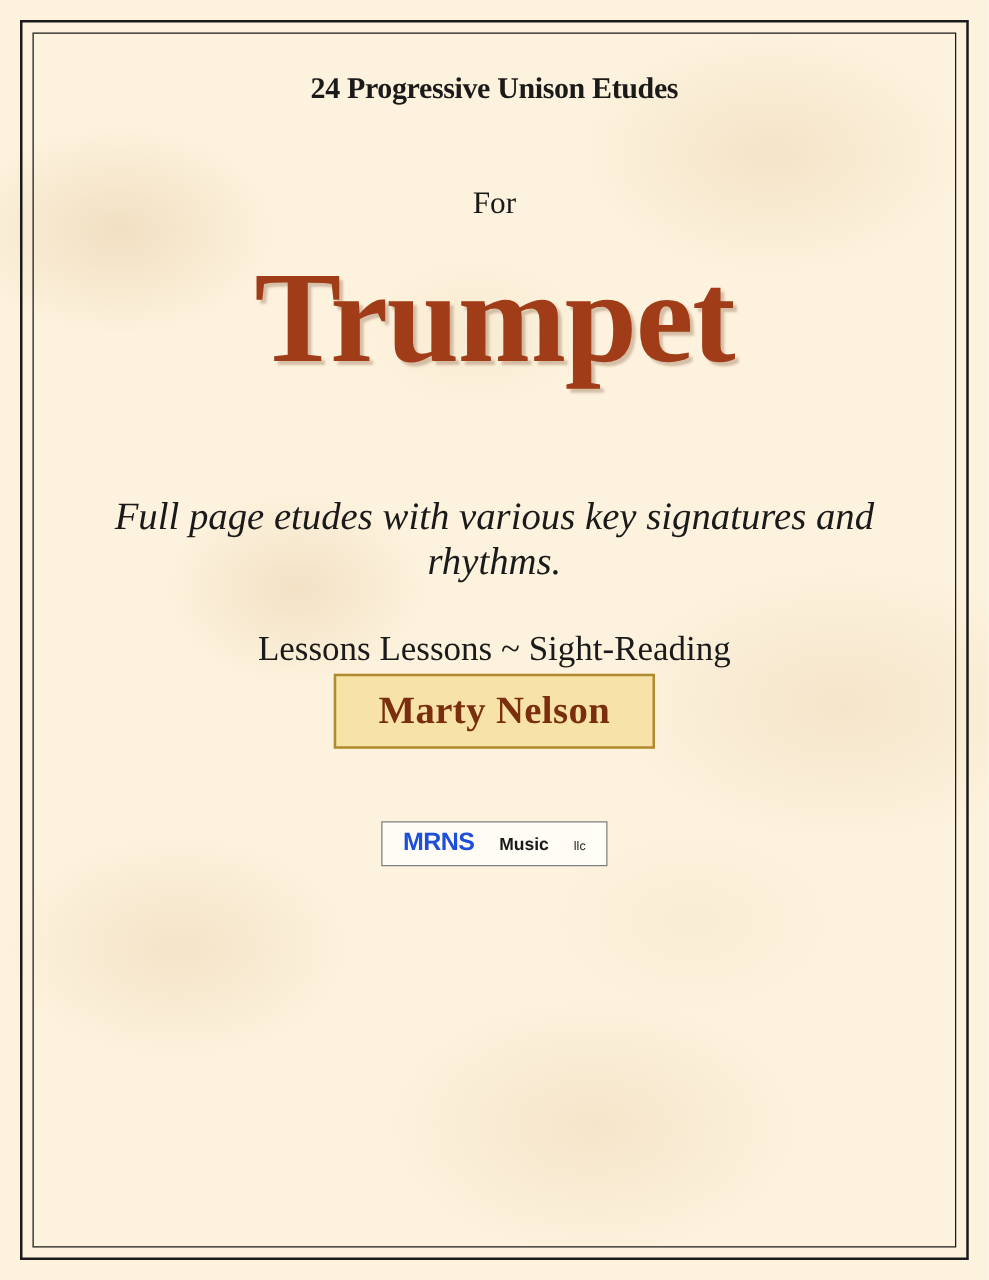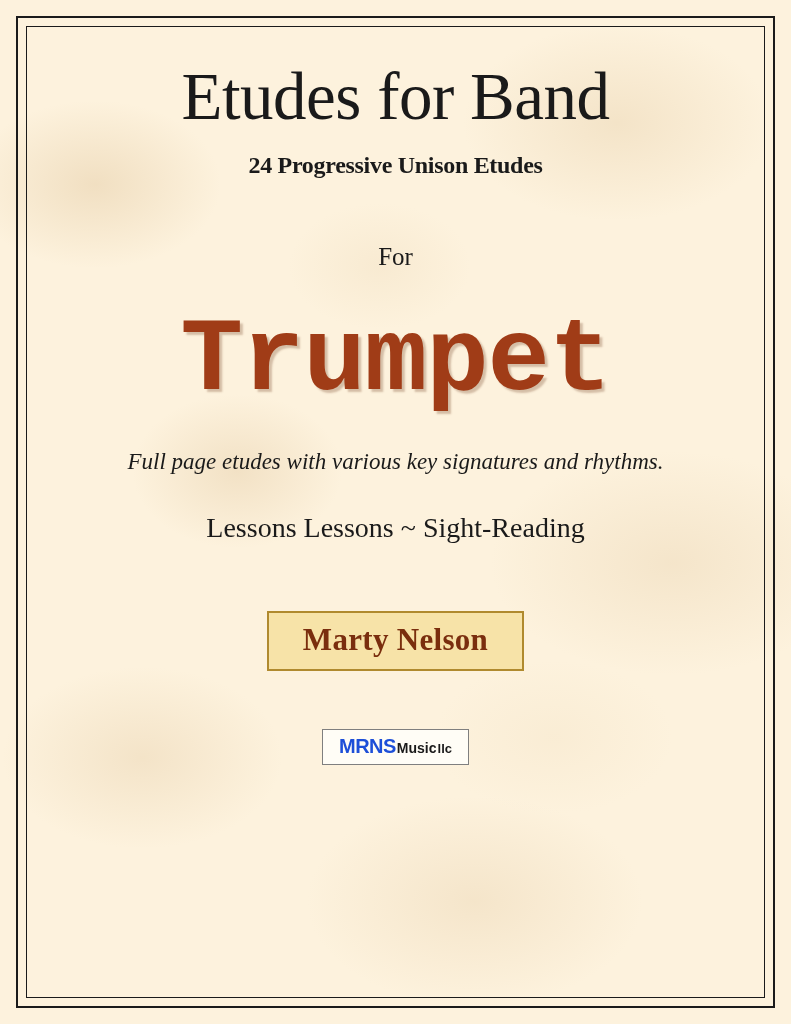--- a/index.html
+++ b/index.html
@@ -82,93 +82,90 @@
   .for-word {
     font-size: 25px;
     color: #1a1a1a;
     margin-top: 64px;
   }
 
   .instrument {
     font-size: 104px;
     font-weight: bold;
     color: #a03c17;
-    margin-top: 38px;
+    margin-top: 26px;
     line-height: 1.0;
     text-shadow: 3px 3px 2px rgba(120,70,40,0.30);
     letter-spacing: -1px;
-    font-family: Liberation Mono, monospace;
   }
 
   .tagline {
-    font-size: 23px;
+    font-size: 31px;
     font-style: italic;
     color: #1a1a1a;
-    margin-top: 36px;
+    margin-top: 88px;
   }
 
   .uses {
     font-size: 28px;
     color: #1a1a1a;
     margin-top: 34px;
     line-height: 1.35;
   }
 
   .author-box {
-    margin-top: 64px;
     border: 2px solid #b08a2e;
     background: #f7e3a8;
     padding: 9px 34px 11px 34px;
   }
   .author-name {
     font-size: 31px;
     font-weight: bold;
     color: #7a2e0e;
     letter-spacing: 0.3px;
   }
 
   .logo-box {
     margin-top: 58px;
     border: 1px solid #7f7f7f;
     background: #fffdf6;
     padding: 5px 16px 6px 16px;
     display: flex;
     align-items: baseline;
-    gap: 1px;
+    gap: 20px;
   }
   .logo-mrns {
     font-family: "Liberation Sans", sans-serif;
     font-size: 20px;
     font-weight: bold;
     color: #1d4fd8;
     letter-spacing: -0.5px;
   }
   .logo-music {
     font-family: "Liberation Sans", sans-serif;
     font-size: 14px;
     font-weight: bold;
     color: #1a1a1a;
   }
   .logo-llc {
     font-family: "Liberation Sans", sans-serif;
-    font-size: 13px;
-    font-weight: bold;
+    font-size: 10px;
+    font-weight: normal;
     color: #1a1a1a;
   }
 </style>
 </head>
 <body>
 
 <div class="page">
   <div class="frame-outer"></div>
   <div class="frame-inner"></div>
 
   <div class="content">
 
-    <div class="title">Etudes for Band</div>
 
     <div class="subtitle">24 Progressive Unison Etudes</div>
 
     <div class="for-word">For</div>
 
     <div class="instrument">Trumpet</div>
 
     <div class="tagline">Full page etudes with various key signatures and rhythms.</div>
 
     <div class="uses">

